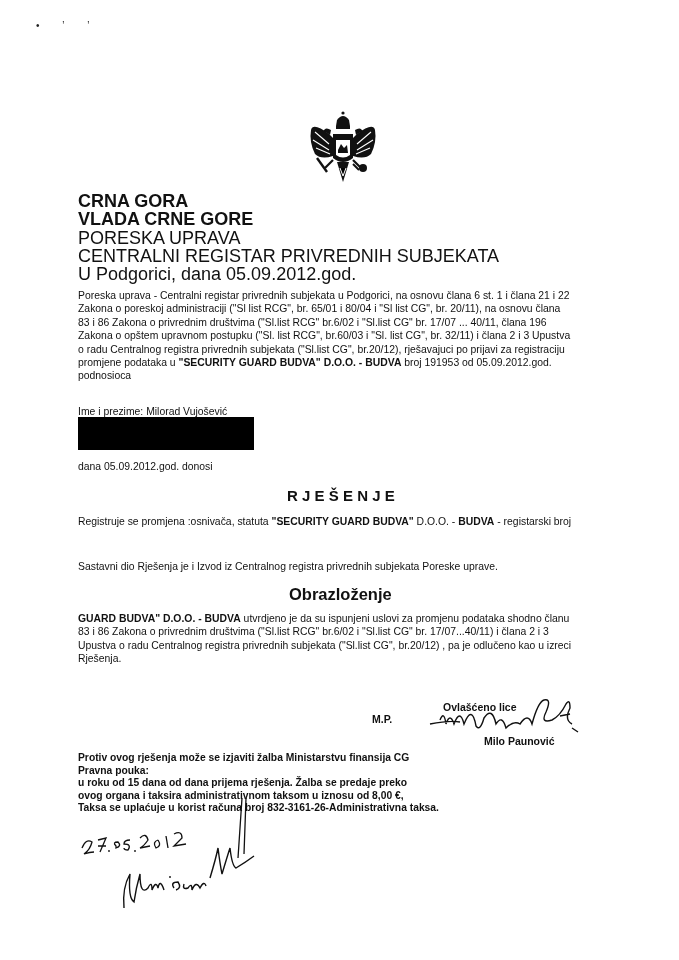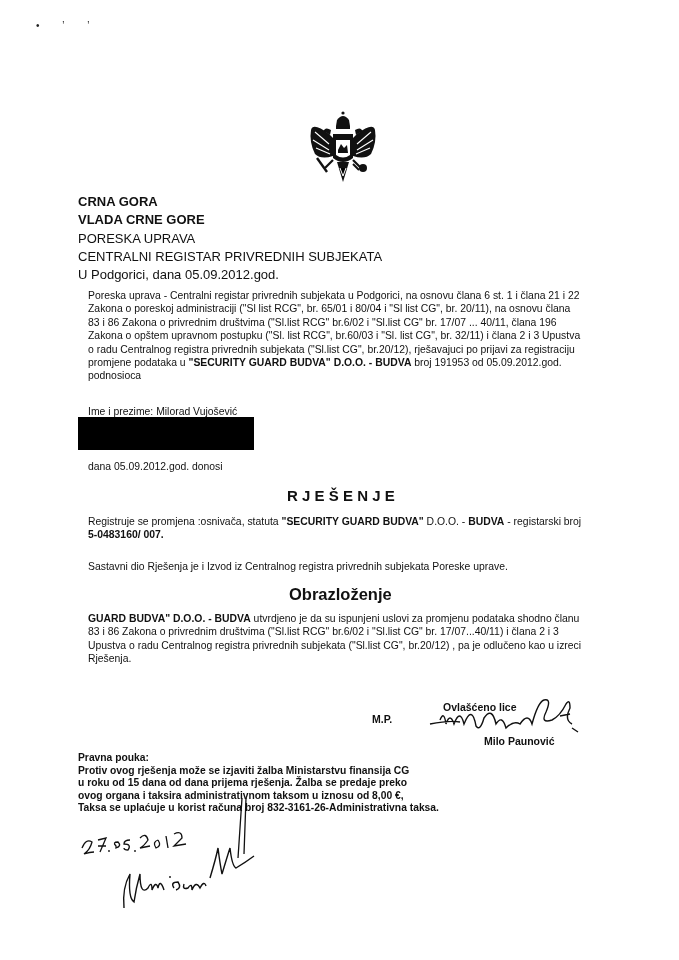--- a/index.html
+++ b/index.html
@@ -3,23 +3,23 @@
 <meta charset="utf-8">
 <style>
   html, body { margin: 0; padding: 0; }
   body {
     width: 679px; height: 960px; background: #ffffff; position: relative; overflow: hidden;
     font-family: "Liberation Sans", sans-serif; color: #111;
   }
   .abs { position: absolute; margin-left: 20px; }
   .dots { left: 16px; top: 20px; font-size: 10px; color: #222; letter-spacing: 10px; }
   .emblem { left: 283px; top: 110px; width: 80px; height: 80px; }
-  .hdr { left: 58px; font-size: 13px; line-height: 15.5px; white-space: nowrap; }
+  .hdr { left: 58px; font-size: 18px; line-height: 15.5px; white-space: nowrap; }
   .hdr.b { font-weight: bold; }
-  .para { left: 68px; font-size: 10.4px; line-height: 13.4px; white-space: nowrap; }
+  .para { left: 58px; font-size: 10.4px; line-height: 13.4px; white-space: nowrap; }
   .para b { font-weight: bold; }
   .redact { left: 58px; top: 417px; width: 176px; height: 33px; background: #000; }
   .title { font-weight: bold; font-size: 15px; letter-spacing: 4.2px; left: 267px; top: 487px; }
   .subtitle { font-weight: bold; font-size: 16.5px; left: 269px; top: 585px; }
   .mp { left: 352px; top: 713px; font-weight: bold; font-size: 10.5px; }
   .ovl { left: 423px; top: 701px; font-weight: bold; font-size: 10.5px; }
   .milo { left: 423px; top: 735px; font-weight: bold; font-size: 10.5px; padding-left: 41px; }
   .pouka { left: 58px; top: 752px; font-weight: bold; font-size: 10.3px; line-height: 12.6px; white-space: nowrap; }
   svg { overflow: visible; }
 </style>
@@ -92,21 +92,20 @@
 <div class="abs redact" data-name="redaction-bar"></div>
 
 <div class="abs para" style="top:460px" data-name="date-line">dana 05.09.2012.god. donosi</div>
 
 <div class="abs title" data-name="decision-title">RJEŠENJE</div>
 
 <div class="abs para" style="top:515px" data-name="decision-paragraph">
   <div data-name="decision-line">
     <span>Registruje se promjena :osnivača, statuta </span><b data-name="company-name">"SECURITY GUARD BUDVA"</b><span> D.O.O. - </span><b>BUDVA</b><span> - registarski broj</span>
   </div>
-  <div><b data-name="registration-number">5-0483160/ 007.</b></div>
 </div>
 <div class="abs para" style="top:560px" data-name="decision-attachment-note">Sastavni dio Rješenja je i Izvod iz Centralnog registra privrednih subjekata Poreske uprave.</div>
 
 <div class="abs subtitle" data-name="reasoning-title">Obrazloženje</div>
 
 <div class="abs para" style="top:612px" data-name="reasoning-paragraph">
   <div data-name="reasoning-line">
     <b>GUARD BUDVA" D.O.O. - BUDVA</b><span> utvrdjeno je da su ispunjeni uslovi za promjenu podataka shodno članu</span>
   </div>
   <div data-name="reasoning-line">83 i 86 Zakona o privrednim društvima ("Sl.list RCG" br.6/02 i "Sl.list CG" br. 17/07...40/11) i člana 2 i 3</div>
@@ -117,22 +116,22 @@
 <div class="abs mp" data-name="stamp-label">M.P.</div>
 <div class="abs ovl" data-name="authorized-person-label">Ovlašćeno lice</div>
 <div class="abs" style="left:400px; top:694px; width:170px; height:46px" data-name="official-signature-icon">
   <svg width="170" height="46" viewBox="0 0 170 46">
     <path d="M10 30 Q30 26 40 28 M20 26 Q24 16 26 30 Q30 18 34 30 Q40 14 44 30 Q52 10 56 32 Q60 38 64 24 Q72 12 76 30 Q82 20 86 34 Q94 26 100 30 Q108 18 112 30 Q118 8 124 6 Q132 4 126 18 Q120 30 132 26 Q140 22 146 10 Q150 4 150 14 Q144 26 152 30 M140 22 L150 20 M152 34 L158 38" fill="none" stroke="#111" stroke-width="1.4"></path>
   </svg>
 </div>
 <div class="abs milo" data-name="signer-name">Milo Paunović</div>
 
 <div class="abs pouka" data-name="legal-notice">
+  <div data-name="legal-notice-line">Protiv ovog rješenja može se izjaviti žalba Ministarstvu finansija CG</div>
   <div data-name="legal-notice-title">Pravna pouka:</div>
-  <div data-name="legal-notice-line">Protiv ovog rješenja može se izjaviti žalba Ministarstvu finansija CG</div>
   <div data-name="legal-notice-line">u roku od 15 dana od dana prijema rješenja. Žalba se predaje preko</div>
   <div data-name="legal-notice-line">ovog organa i taksira administrativnom taksom u iznosu od 8,00 €,</div>
   <div data-name="legal-notice-line">Taksa se uplaćuje u korist računa broj 832-3161-26-Administrativna taksa.</div>
 </div>
 
 <div class="abs" style="left:58px; top:818px; width:180px; height:110px" data-name="handwritten-date-signature-icon">
   <svg width="180" height="110" viewBox="0 0 180 110">
 
     <path d="M4 30 Q8 20 14 24 Q12 32 6 36 Q12 34 16 34" fill="none" stroke="#111" stroke-width="1.3"></path>
     <path d="M20 22 L28 20 L22 34 M20 28 L28 28" fill="none" stroke="#111" stroke-width="1.3"></path>

